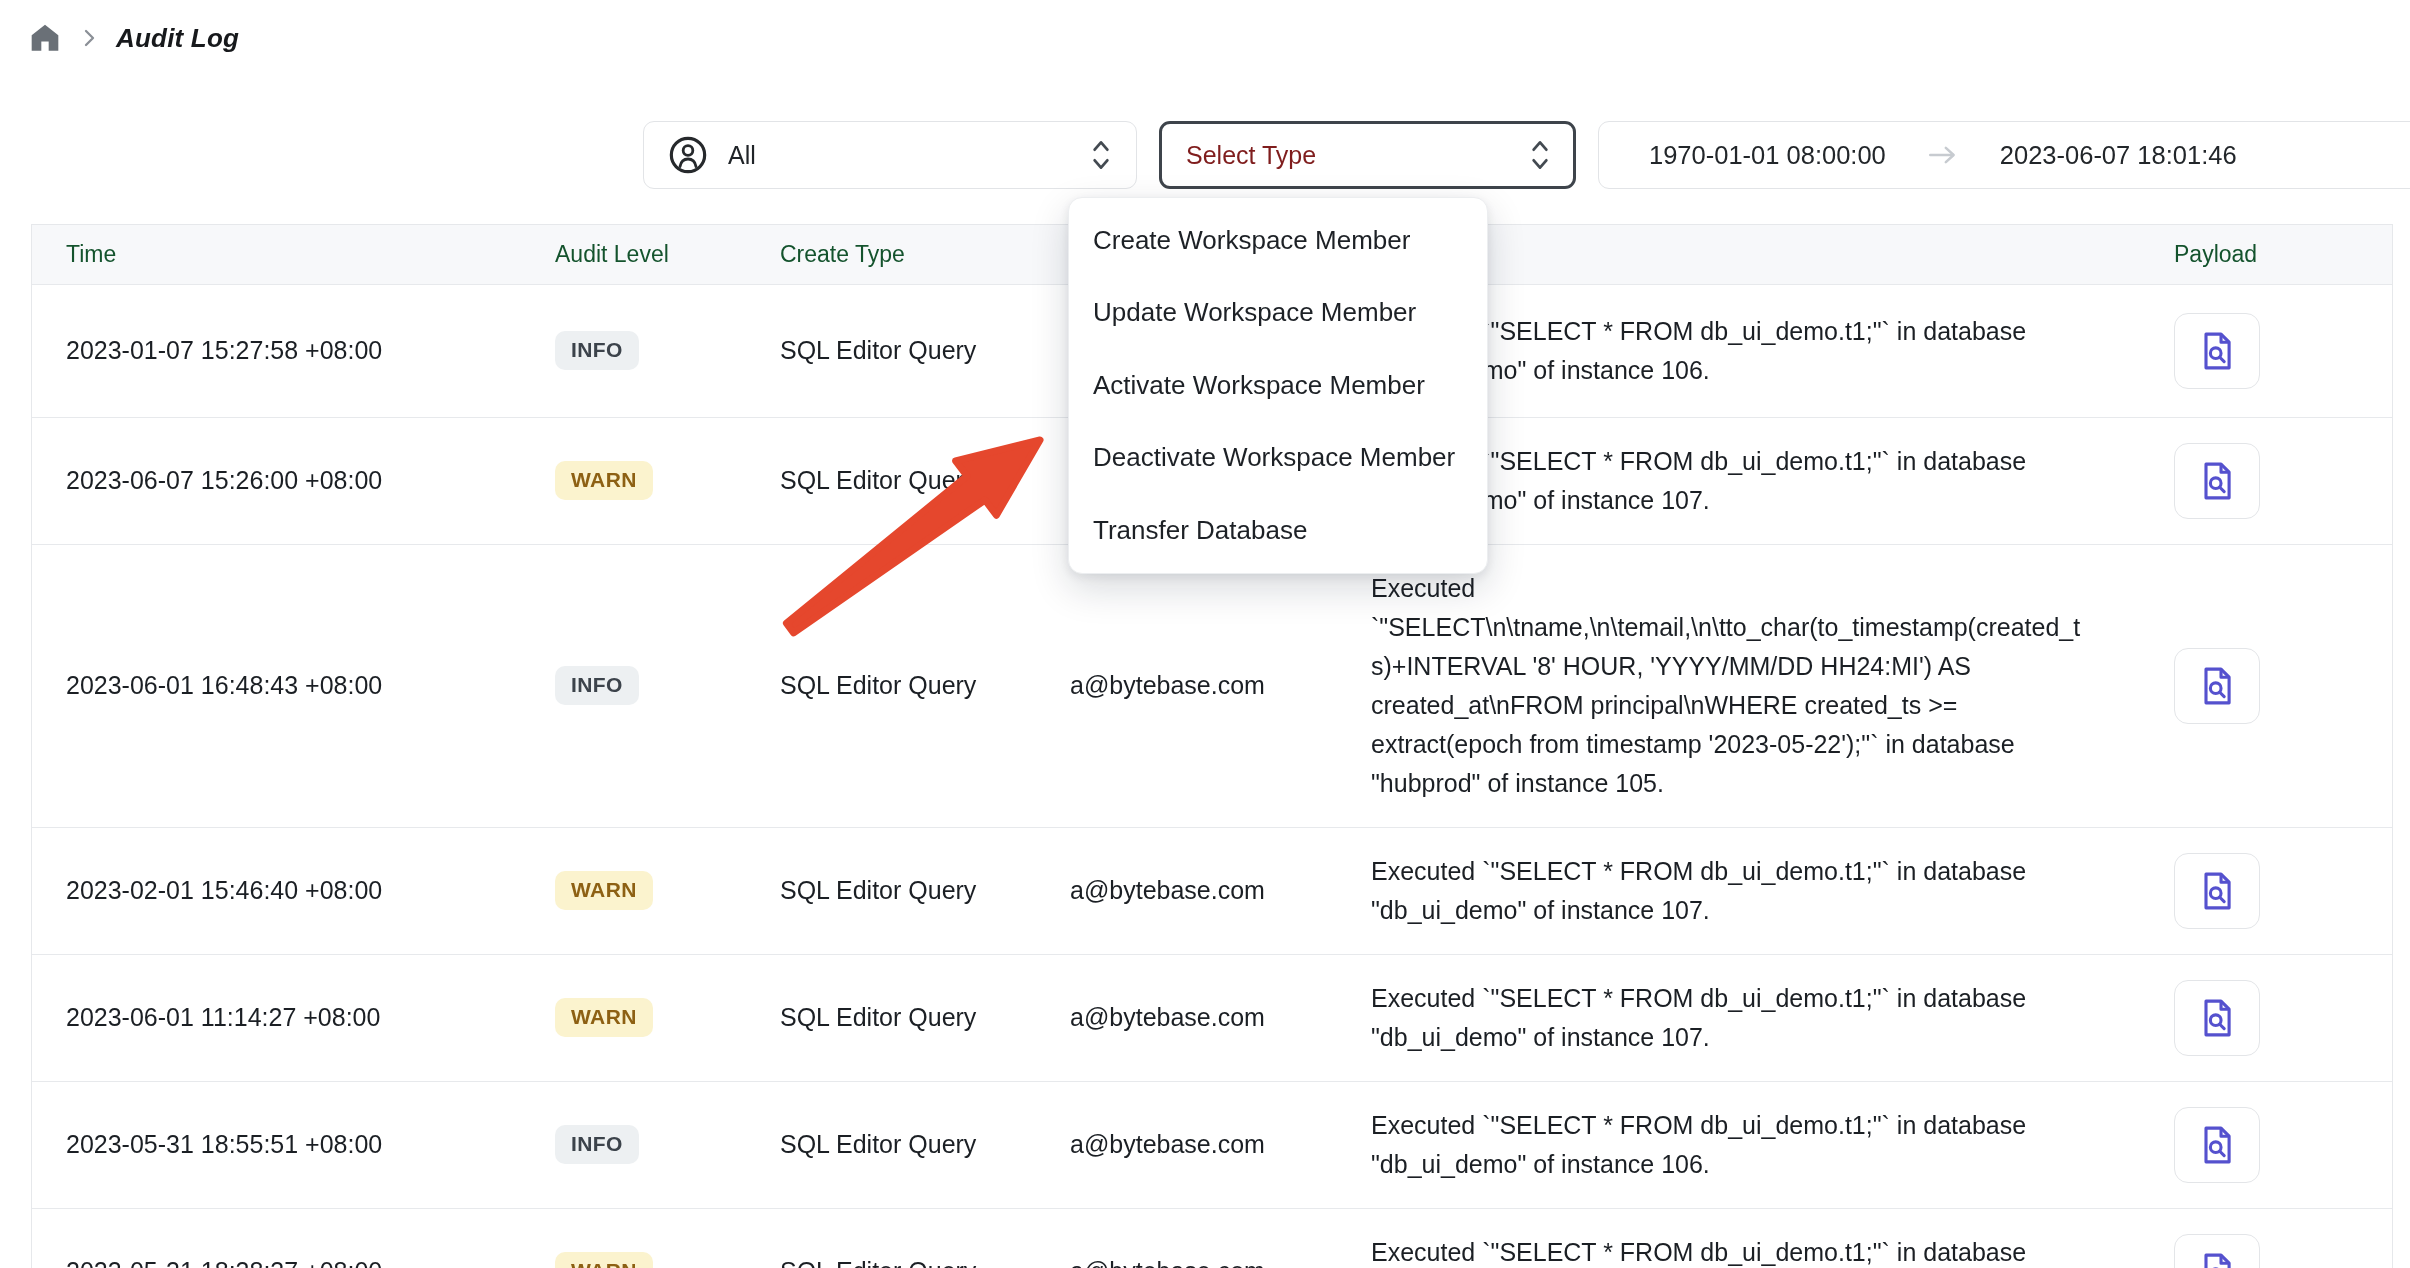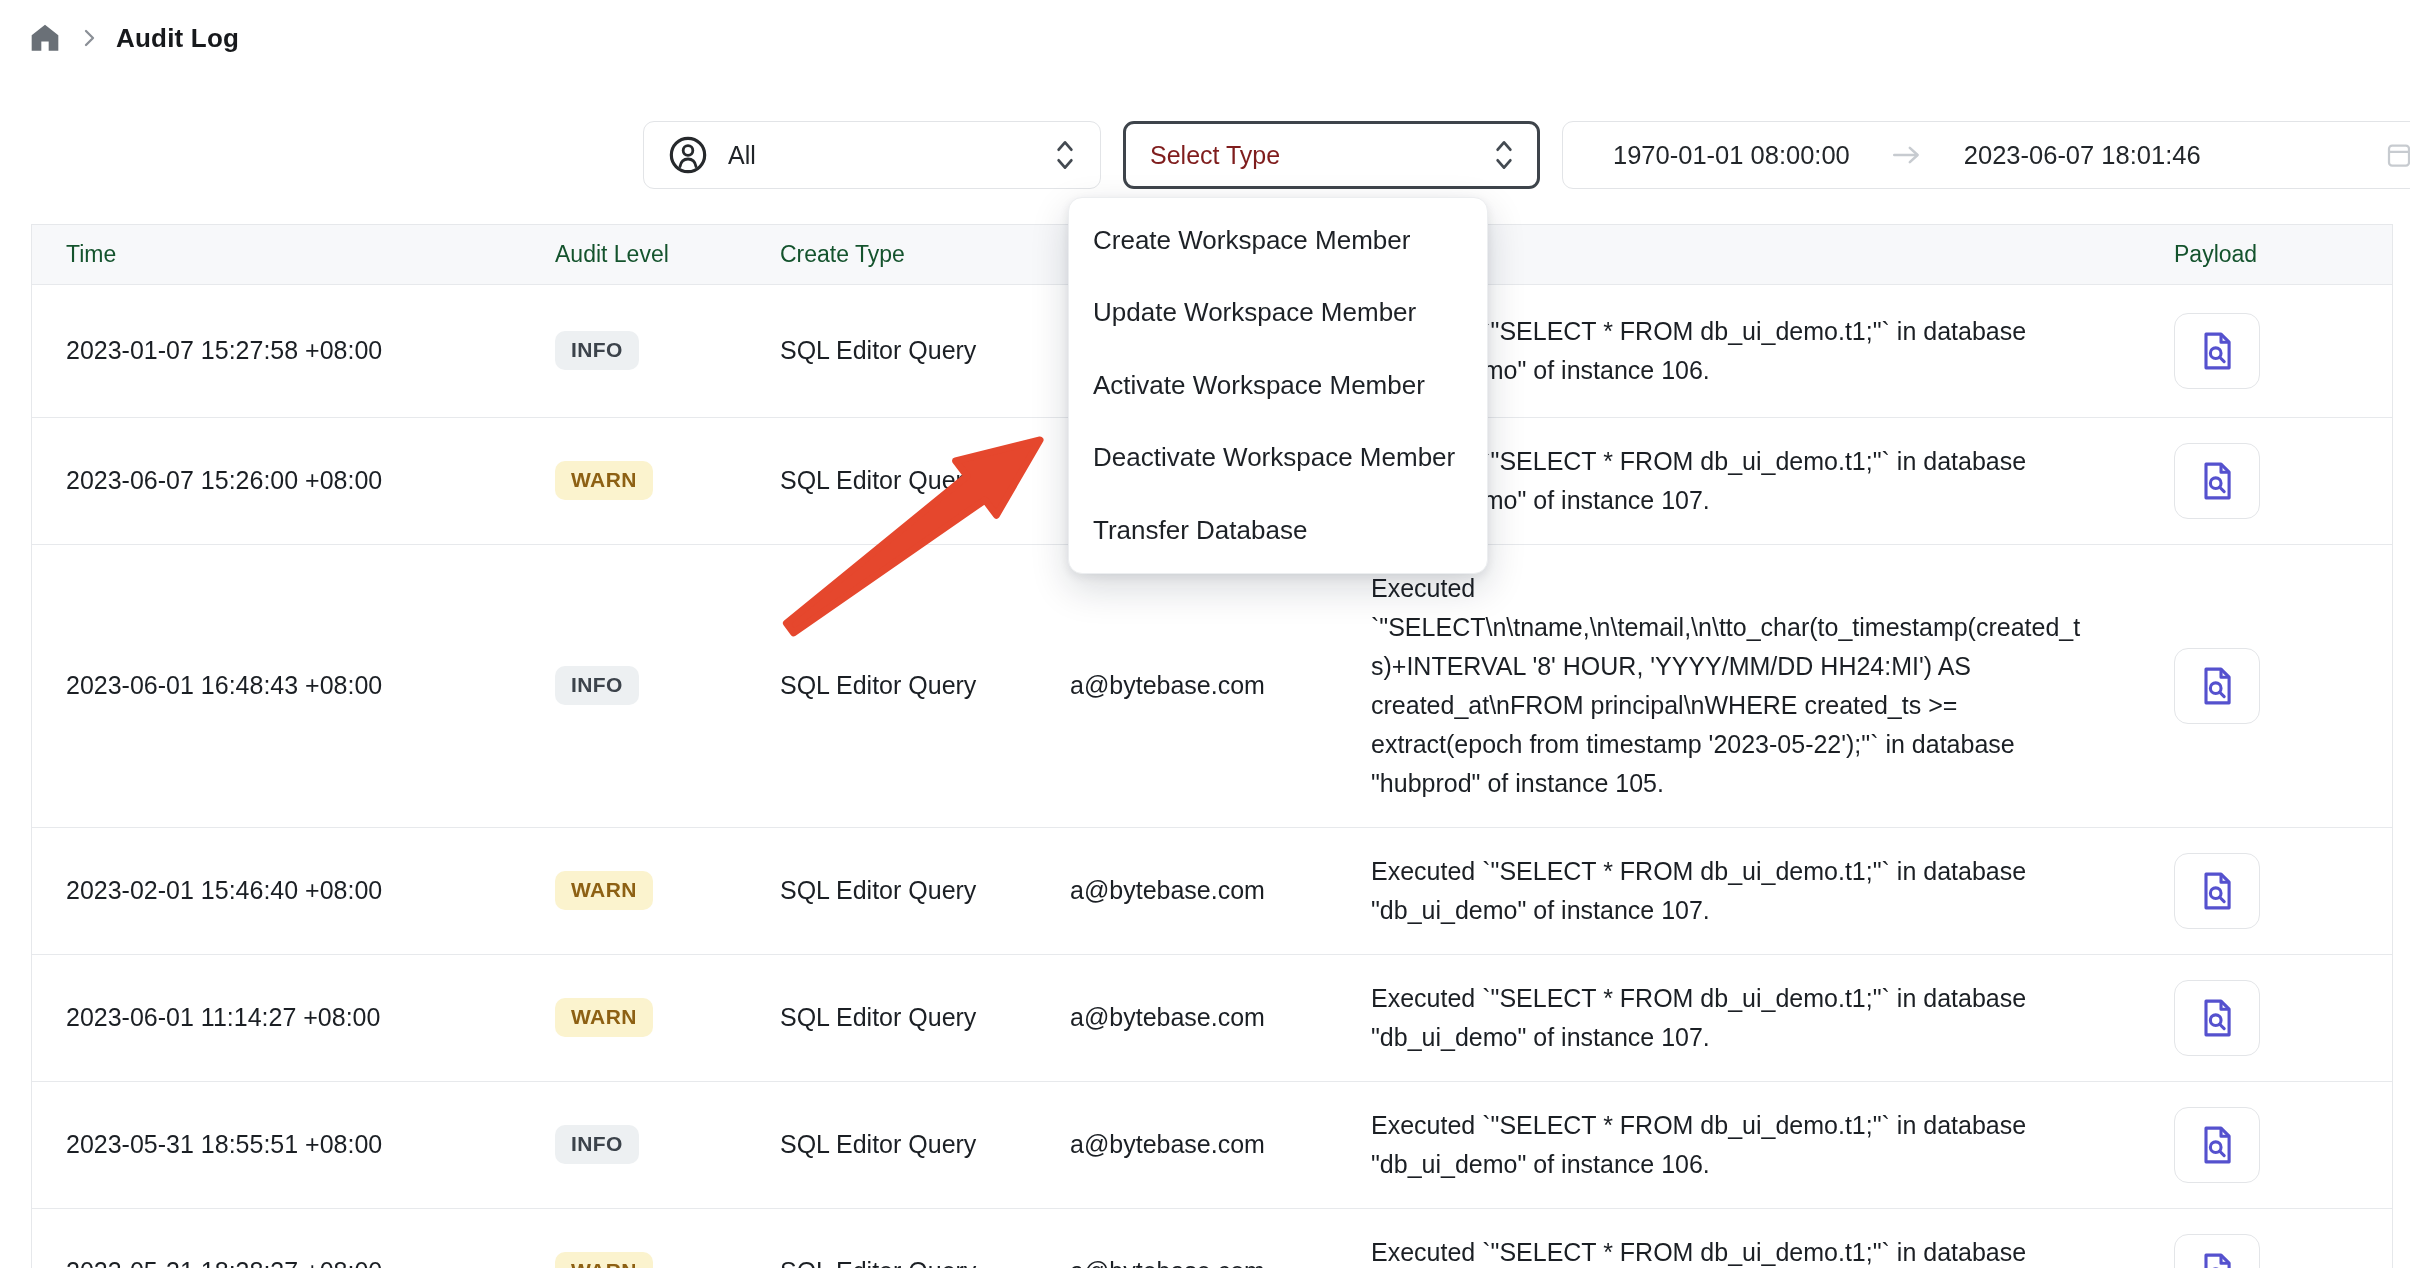--- a/index.html
+++ b/index.html
@@ -1,29 +1,29 @@
 <!DOCTYPE html>
 <html><head>
 <meta charset="utf-8">
 <style>
   * { margin:0; padding:0; box-sizing:border-box; }
   html,body { width:2410px; height:1268px; background:#fff; overflow:hidden;
               font-family:"Liberation Sans","DejaVu Sans",sans-serif; color:#1b1f24; }
   body { position:relative; }
 
   
-  .breadcrumb { position:absolute; left:28px; top:16px; height:44px; display:flex; align-items:center; gap:15px; }
+  .breadcrumb { position:absolute; left:28px; top:16px; height:44px; display:flex; align-items:center; gap:15px;font-style:italic; }
   .breadcrumb .home-ic { width:34px; height:34px; }
   .breadcrumb .chev-ic { width:24px; height:24px; }
   .breadcrumb .bc-title { font-size:26px; font-weight:700; color:#17191c; letter-spacing:.2px; }
 
   
   .filters { position:absolute; left:643px; top:121px; height:68px; display:flex; gap:22px; }
   .ctl { height:68px; background:#fff; border-radius:11px; display:flex; align-items:center; }
-  .sel-actor { width:458px; border:1.5px solid #e2e4e7; padding:0 22px 0 24px; }
+  .sel-actor { width:494px; border:1.5px solid #e2e4e7; padding:0 22px 0 24px; }
   .sel-actor .lbl { margin-left:20px; font-size:25px; font-weight:500; color:#202428; }
   .sel-type  { width:417px; border:3px solid #3e444b; padding:0 20px 0 24px; }
   .sel-type .ph { font-size:25px; color:#7f1d1d; }
   .updown { width:26px; height:38px; margin-left:auto; }
   .daterange { width:878px; border:1.5px solid #e2e4e7; padding:0 25px 0 50px; font-size:25.5px; color:#22262a;justify-content:space-between; }
   .daterange .arrow-ic { width:34px; height:26px; margin:0 40px; }
   .daterange .cal-ic { width:30px; height:30px; margin-left:auto; }
 
   
   .audit-table-wrap { position:absolute; left:31px; top:224px; width:2362px; border:1px solid #e6e8eb; }

